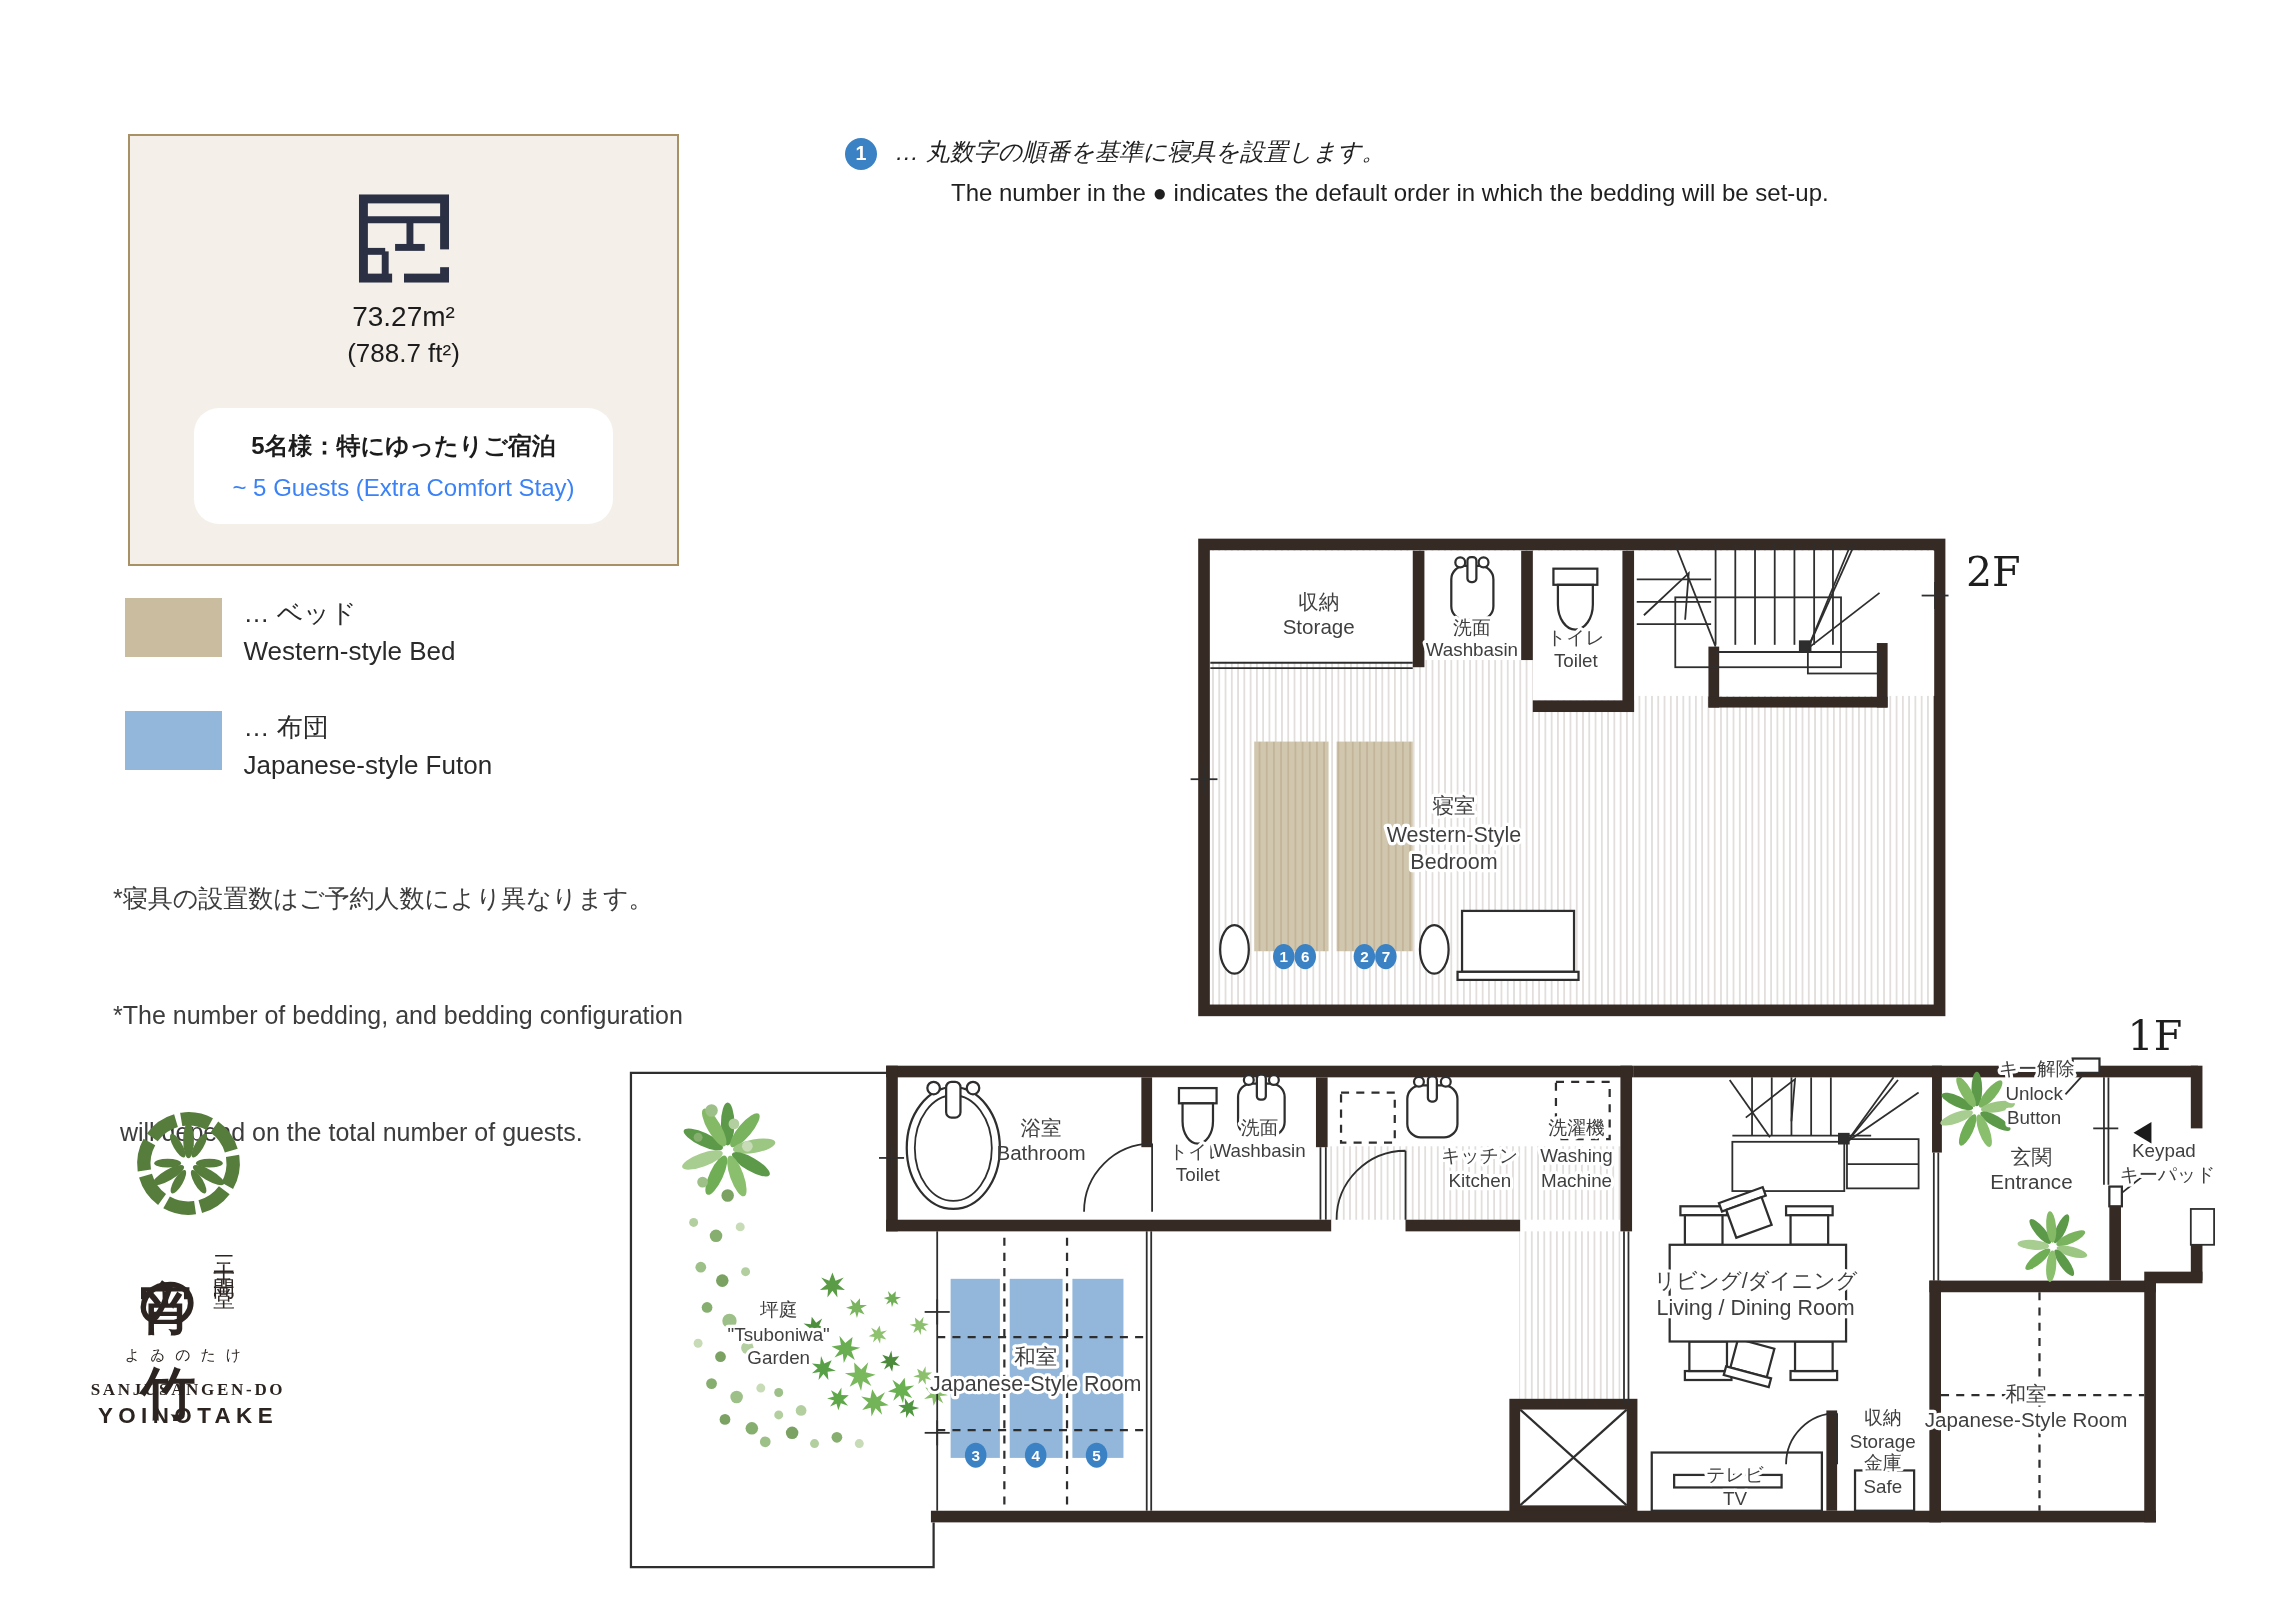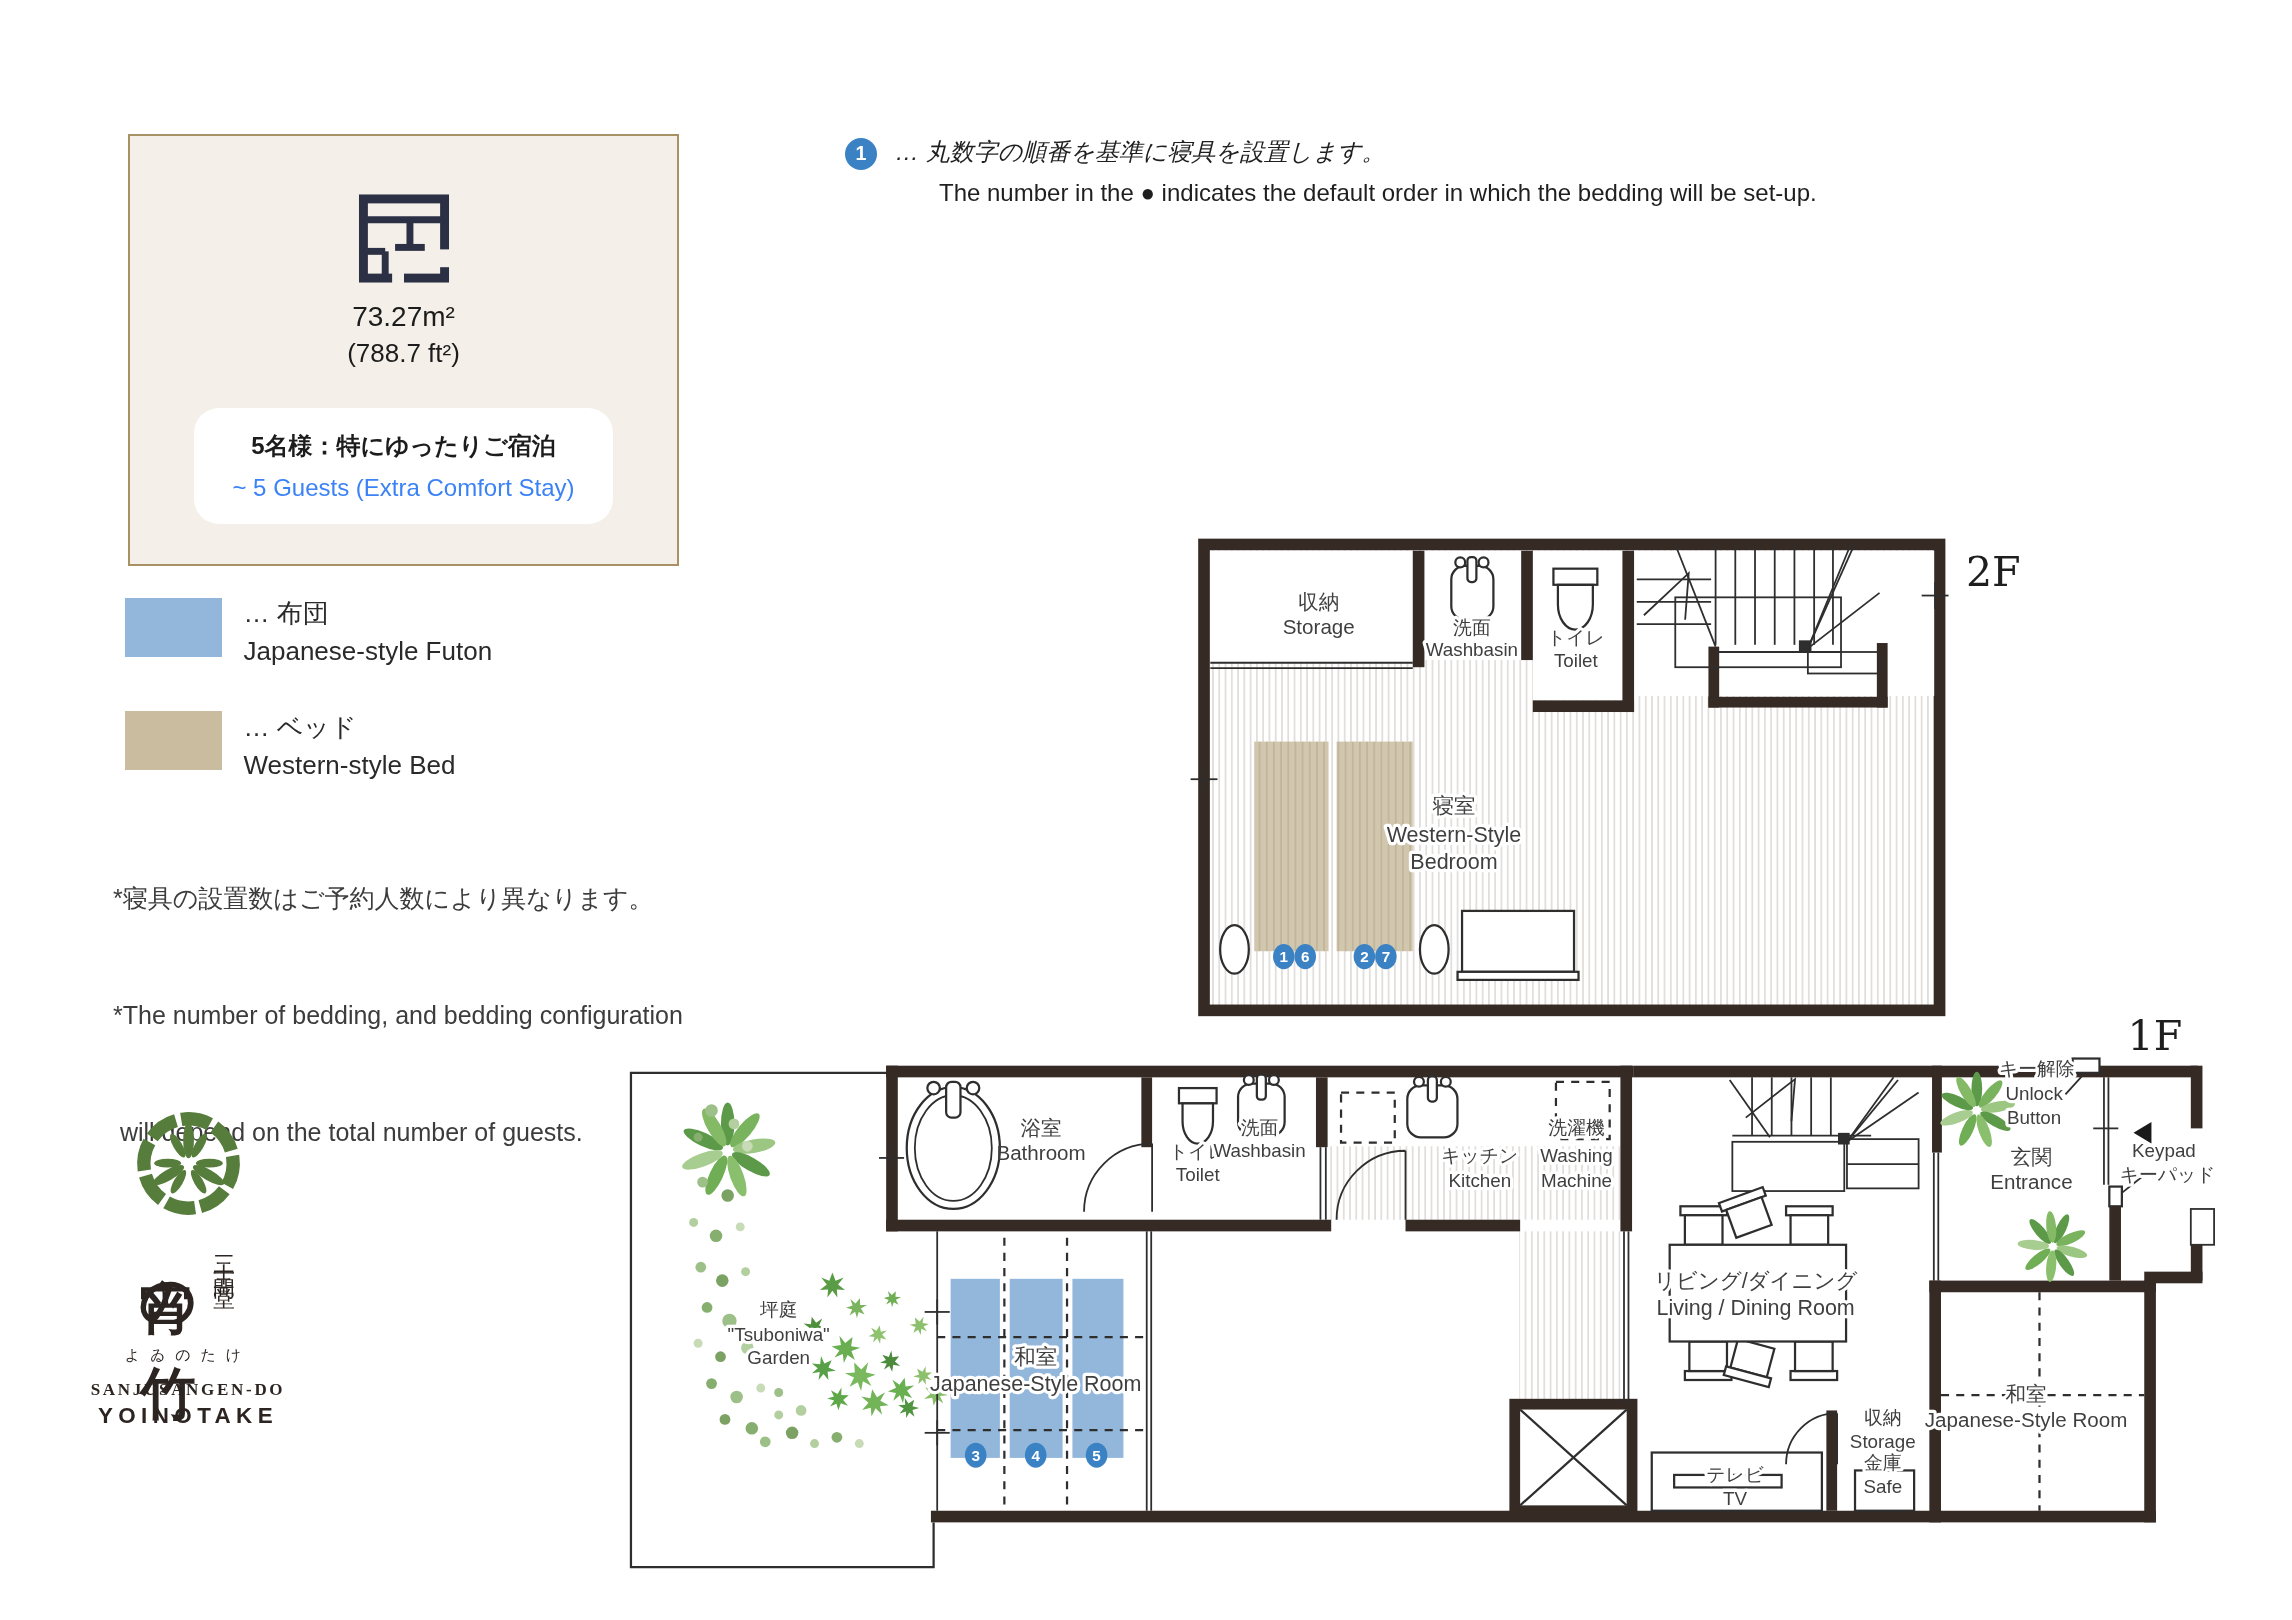--- a/index.html
+++ b/index.html
@@ -19,21 +19,21 @@
   .callout{margin-top:39px;background:#fff;border-radius:25px;padding:22px 38px;text-align:center;}
   .callout .c1{font-size:24px;font-weight:bold;color:#1c1c1c;}
   .callout .c2{font-size:24px;color:#3b82f6;margin-top:12.5px;}
 
   
   .bednote{left:845px;top:136px;display:flex;align-items:flex-start;}
   .badge{width:32px;height:32px;border-radius:50%;background:#3b82c4;color:#fff;font-weight:bold;
          font-size:19.7px;display:flex;align-items:center;justify-content:center;flex:0 0 auto;margin-top:1.8px;}
   .bednote-text{margin-left:18px;}
   .bednote-jp{font-size:24px;color:#1f1f1f;font-style:italic;}
-  .bednote-en{font-size:24px;color:#1f1f1f;margin-top:10.7px;margin-left:44px;}
+  .bednote-en{font-size:24px;color:#1f1f1f;margin-top:10.7px;margin-left:56px;}
 
   
   .legend{left:125px;top:598px;}
   .legend-row{display:flex;margin-bottom:41px;}
   .swatch{width:97px;height:59px;flex:0 0 auto;}
   .sw-bed{background:#c9bc9f;}
   .sw-futon{background:#92b7db;}
   .legend-labels{margin-left:21.5px;font-size:26px;color:#2a2a2a;line-height:38px;margin-top:-3.6px;}
 
   
@@ -101,31 +101,31 @@
   <div class="abs bednote">
     <div class="badge">1</div>
     <div class="bednote-text">
       <div class="bednote-jp">… 丸数字の順番を基準に寝具を設置します。</div>
       <div class="bednote-en">The number in the ● indicates the default order in which the bedding will be set-up.</div>
     </div>
   </div>
 
   <div class="abs legend">
     <div class="legend-row">
+      <div class="swatch sw-bed"></div>
+      <div class="legend-labels">
+        <div>… ベッド</div>
+        <div>Western-style Bed</div>
+      </div>
+    </div>
+    <div class="legend-row">
       <div class="swatch sw-futon"></div>
       <div class="legend-labels">
         <div>… 布団</div>
         <div>Japanese-style Futon</div>
-      </div>
-    </div>
-    <div class="legend-row">
-      <div class="swatch sw-bed"></div>
-      <div class="legend-labels">
-        <div>… ベッド</div>
-        <div>Western-style Bed</div>
       </div>
     </div>
   </div>
 
   <div class="abs notes">
     <div>*寝具の設置数はご予約人数により異なります。</div>
     <div>*The number of bedding, and bedding configuration</div>
     <div> will depend on the total number of guests.</div>
   </div>
 

